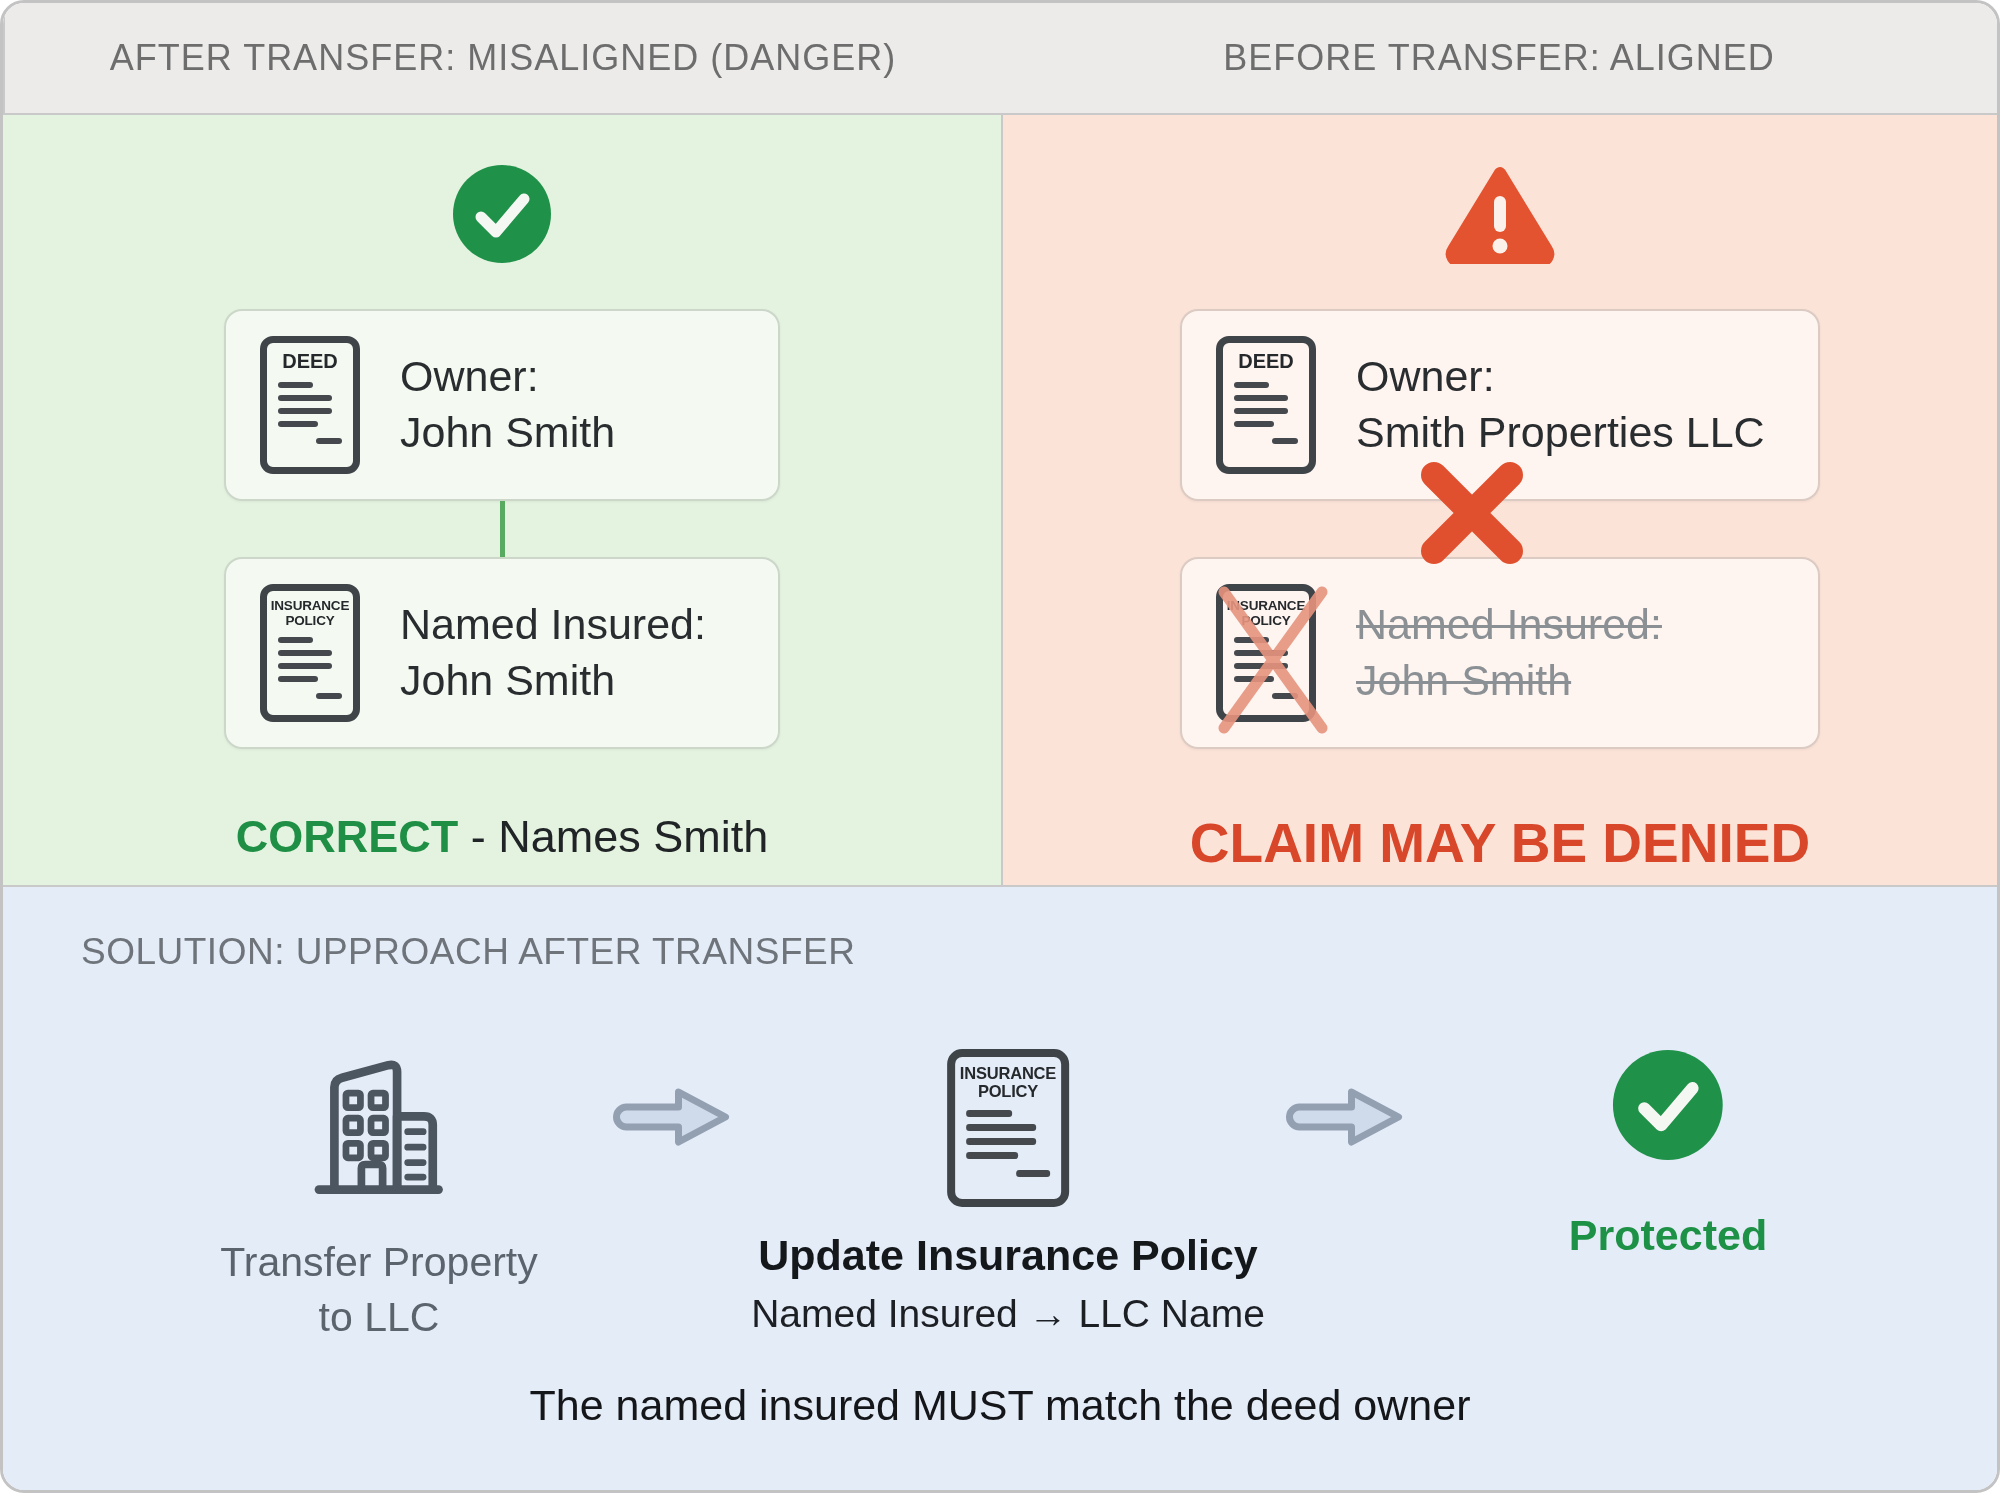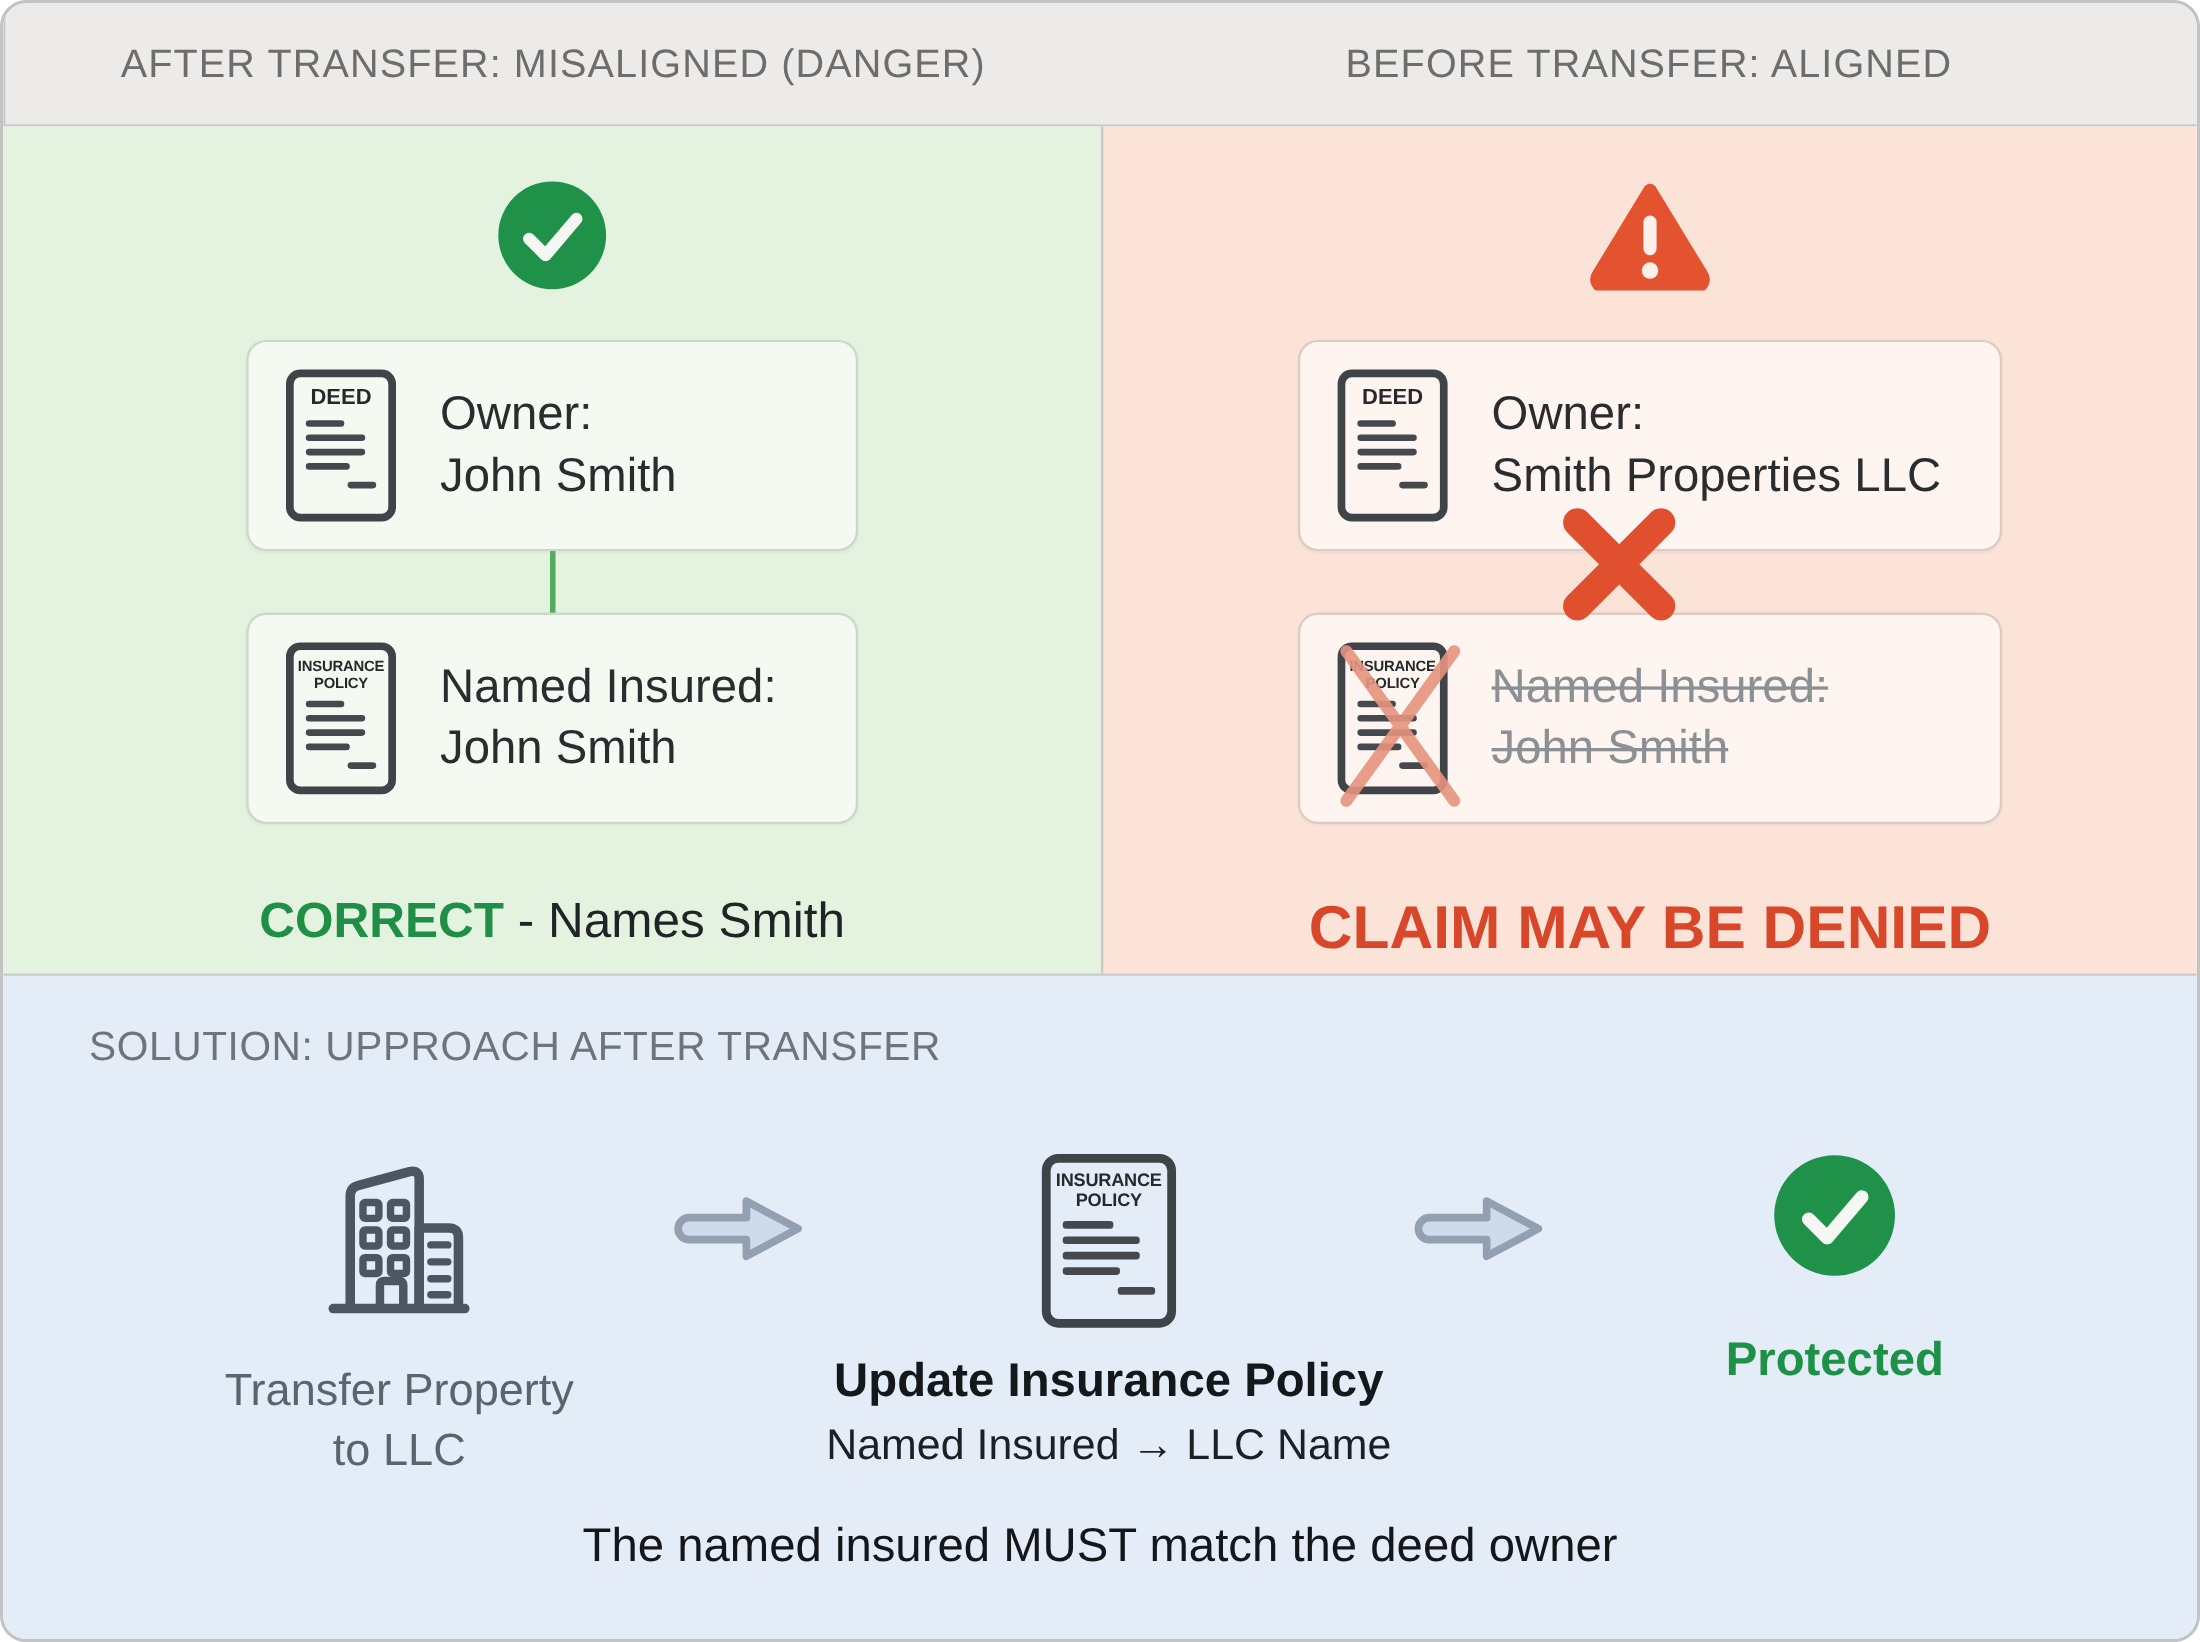--- a/index.html
+++ b/index.html
@@ -65,21 +65,21 @@
   .panel-solution {
     grid-column:1 / span 2; background:#e4ecf8; border-top:2px solid #c9c9c9;
     display:flex; flex-direction:column; align-items:center;
   }
   .sol-title {
     align-self:flex-start; margin:44px 0 0 78px;
     font-size:37px; letter-spacing:0.5px; color:#6f747b;
   }
   .steps { position:relative; width:100%; height:262px; margin-top:76px; }
   .step { position:absolute; top:0; transform:translateX(-50%); display:flex; flex-direction:column; align-items:center; }
-  .step-1 { left:360px; } .step-2 { left:1005px; } .step-3 { left:1665px; }
+  .step-1 { left:376px; } .step-2 { left:1005px; } .step-3 { left:1665px; }
   .arrow { position:absolute; top:30px; transform:translateX(-50%); }
   .arrow-1 { left:672px; } .arrow-2 { left:1345px; }
   .step-label { margin-top:32px; font-size:41px; line-height:1.35; color:#5b636d; text-align:center; }
   .step2-title { margin-top:24px; font-size:43px; font-weight:bold; color:#15181b; }
   .step2-sub { margin-top:12px; font-size:39px; color:#1c1f23; }
   .step3-label { margin-top:46px; font-size:43px; font-weight:bold; color:#1d9145; }
   .caption { margin-top:70px; font-size:43px; color:#141619; }
 </style>
 </head>
 <body>

